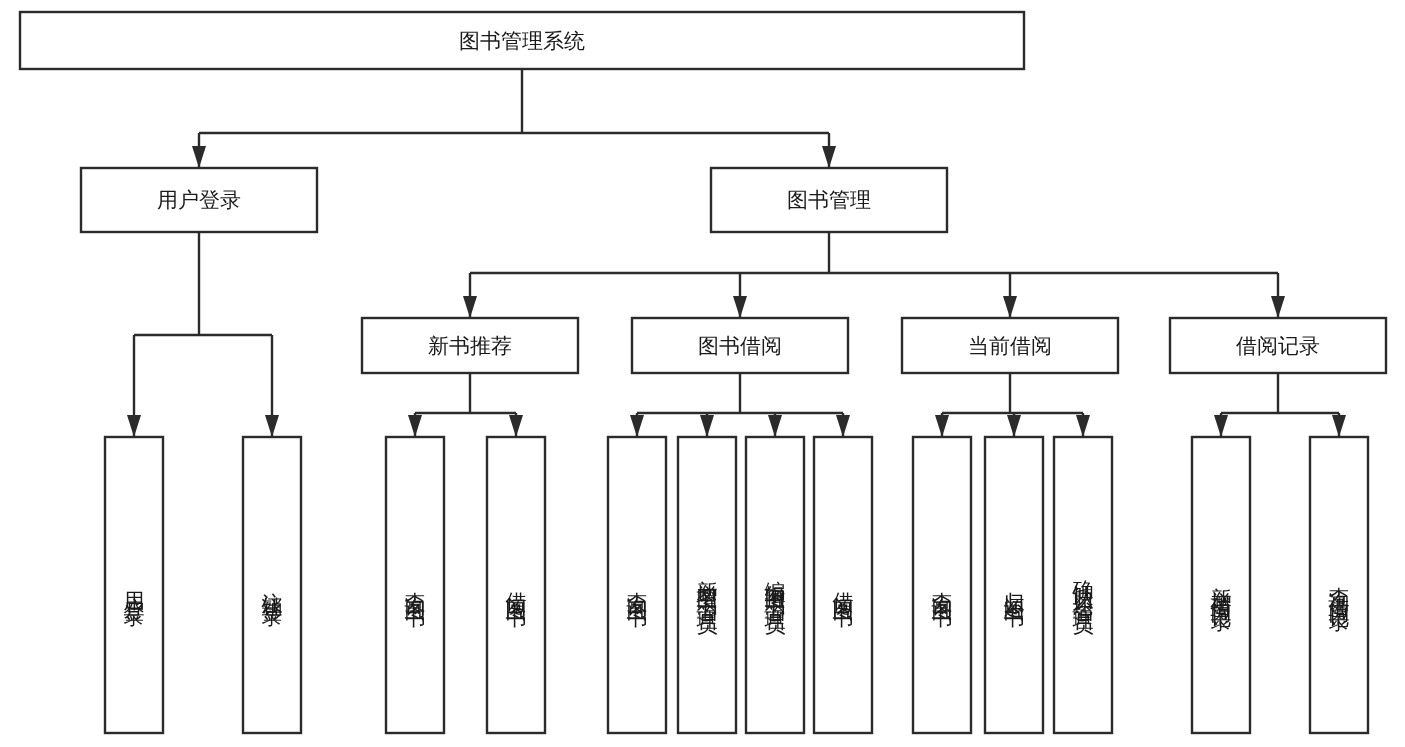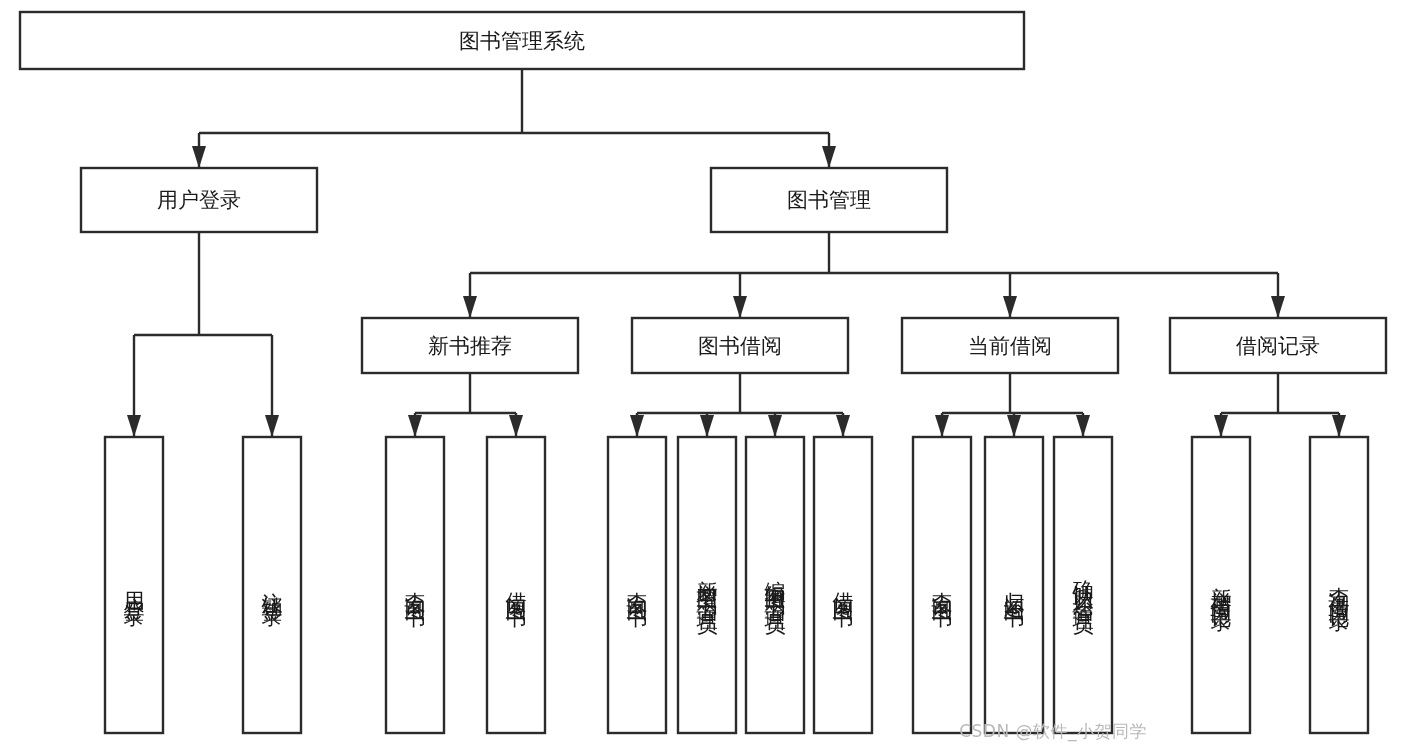--- a/index.html
+++ b/index.html
@@ -227,14 +227,13 @@
         <div class="vlabel-wrap">
           <div class="vlabel-text">新增借阅记录</div>
         </div>
       </div>
       <div class="vlabel-host" style="left: 1310px; top: 437px; width: 58px; height: 296px;">
         <div class="vlabel-wrap">
           <div class="vlabel-text">查询借阅记录</div>
         </div>
       </div>
     </div>
-  <div class="watermark">CSDN @软件_小贺同学</div>
 </div>
 
 </body></html>

